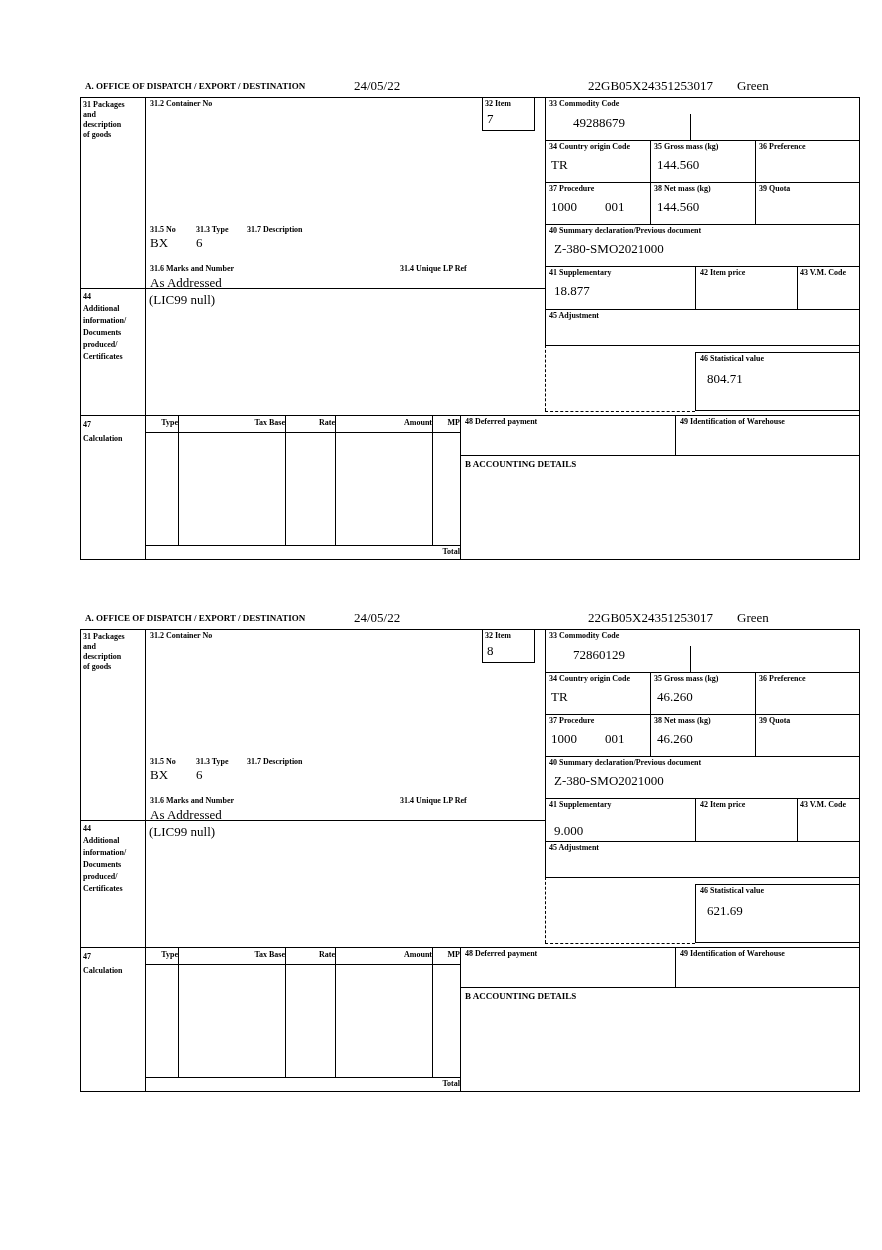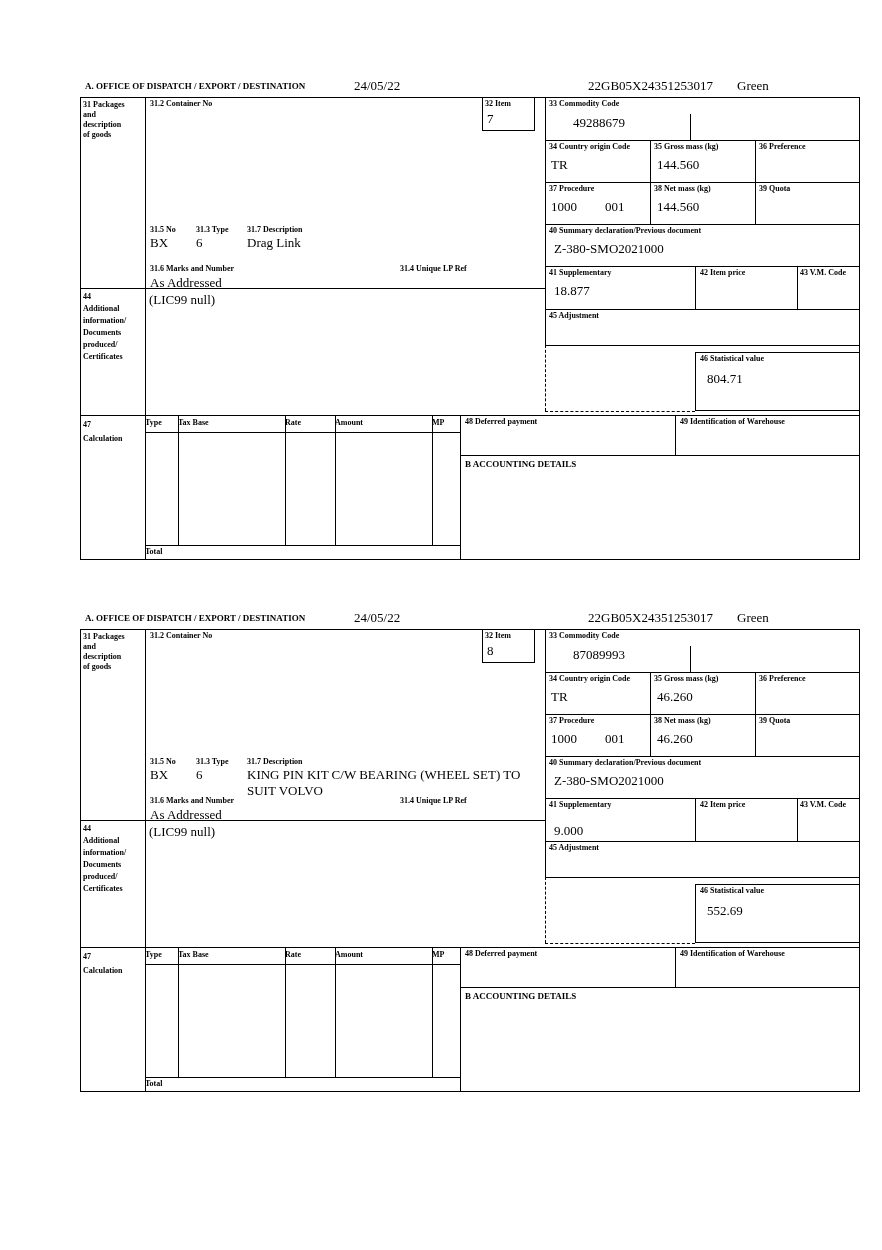--- a/index.html
+++ b/index.html
@@ -12,21 +12,21 @@
   .val { position:absolute; font-size:13px; line-height:16px; white-space:nowrap; }
   .wrap { white-space:normal; }
   .hl { position:absolute; border-top:1px solid #000; height:0; }
   .vl { position:absolute; border-left:1px solid #000; width:0; }
   .hd { position:absolute; border-top:1px dashed #000; height:0; }
   .vd { position:absolute; border-left:1px dashed #000; width:0; }
   .box { position:absolute; border:1px solid #000; }
   .stack span { display:block; }
   .b44 span { line-height:12px; }
   .b47 span { line-height:14px; }
-  .ctr { text-align:left; }
+  .ctr { text-align:right; }
 </style>
 </head>
 <body>
 
 <div id="sheets">
 <section class="sheet">
 
   <div class="lbl" style="left:85px;top:3px;font-size:9px">A. OFFICE OF DISPATCH / EXPORT / DESTINATION</div>
   <div class="val" style="left:354px;top:0px">24/05/22</div>
   <div class="val" style="left:588px;top:0px">22GB05X24351253017</div>
@@ -100,21 +100,20 @@
   <div class="lbl" style="left:549px;top:233px">45 Adjustment</div>
 
   <div class="lbl" style="left:700px;top:276px">46 Statistical value</div>
   <div class="val" style="left:707px;top:293px">804.71</div>
 
   <div class="lbl" style="left:150px;top:147px">31.5 No</div>
   <div class="lbl" style="left:196px;top:147px">31.3 Type</div>
   <div class="lbl" style="left:247px;top:147px">31.7 Description</div>
   <div class="val" style="left:150px;top:157px">BX</div>
   <div class="val" style="left:196px;top:157px">6</div>
-  <div class="val wrap" style="left:247px;top:157px;width:298px">Drag Link</div>
 
   <div class="lbl" style="left:150px;top:186px">31.6 Marks and Number</div>
   <div class="lbl" style="left:400px;top:186px">31.4 Unique LP Ref</div>
   <div class="val" style="left:150px;top:197px">As Addressed</div>
 
   <div class="lbl stack b44" style="left:83px;top:213px">
     <span>44</span>
     <span>Additional</span>
     <span>information/</span>
     <span>Documents</span>
@@ -182,21 +181,21 @@
     <span>and</span>
     <span>description</span>
     <span>of goods</span>
   </div>
   <div class="lbl" style="left:150px;top:21px">31.2 Container No</div>
 
   <div class="lbl" style="left:485px;top:21px">32 Item</div>
   <div class="val" style="left:487px;top:33px">8</div>
 
   <div class="lbl" style="left:549px;top:21px">33 Commodity Code</div>
-  <div class="val" style="left:573px;top:37px">87089993</div>
+  <div class="val" style="left:573px;top:37px">72860129</div>
 
   <div class="lbl" style="left:549px;top:64px">34 Country origin Code</div>
   <div class="val" style="left:551px;top:79px">TR</div>
   <div class="lbl" style="left:654px;top:64px">35 Gross mass (kg)</div>
   <div class="val" style="left:657px;top:79px">46.260</div>
   <div class="lbl" style="left:759px;top:64px">36 Preference</div>
 
   <div class="lbl" style="left:549px;top:106px">37 Procedure</div>
   <div class="val" style="left:551px;top:121px">1000</div>
   <div class="val" style="left:605px;top:121px">001</div>
@@ -208,28 +207,27 @@
   <div class="val" style="left:554px;top:163px">Z-380-SMO2021000</div>
 
   <div class="lbl" style="left:549px;top:190px">41 Supplementary</div>
   <div class="val" style="left:554px;top:213px">9.000</div>
   <div class="lbl" style="left:700px;top:190px">42 Item price</div>
   <div class="lbl" style="left:800px;top:190px">43 V.M. Code</div>
 
   <div class="lbl" style="left:549px;top:233px">45 Adjustment</div>
 
   <div class="lbl" style="left:700px;top:276px">46 Statistical value</div>
-  <div class="val" style="left:707px;top:293px">552.69</div>
+  <div class="val" style="left:707px;top:293px">621.69</div>
 
   <div class="lbl" style="left:150px;top:147px">31.5 No</div>
   <div class="lbl" style="left:196px;top:147px">31.3 Type</div>
   <div class="lbl" style="left:247px;top:147px">31.7 Description</div>
   <div class="val" style="left:150px;top:157px">BX</div>
   <div class="val" style="left:196px;top:157px">6</div>
-  <div class="val wrap" style="left:247px;top:157px;width:298px">KING PIN KIT C/W BEARING (WHEEL SET) TO SUIT VOLVO</div>
 
   <div class="lbl" style="left:150px;top:186px">31.6 Marks and Number</div>
   <div class="lbl" style="left:400px;top:186px">31.4 Unique LP Ref</div>
   <div class="val" style="left:150px;top:197px">As Addressed</div>
 
   <div class="lbl stack b44" style="left:83px;top:213px">
     <span>44</span>
     <span>Additional</span>
     <span>information/</span>
     <span>Documents</span>

